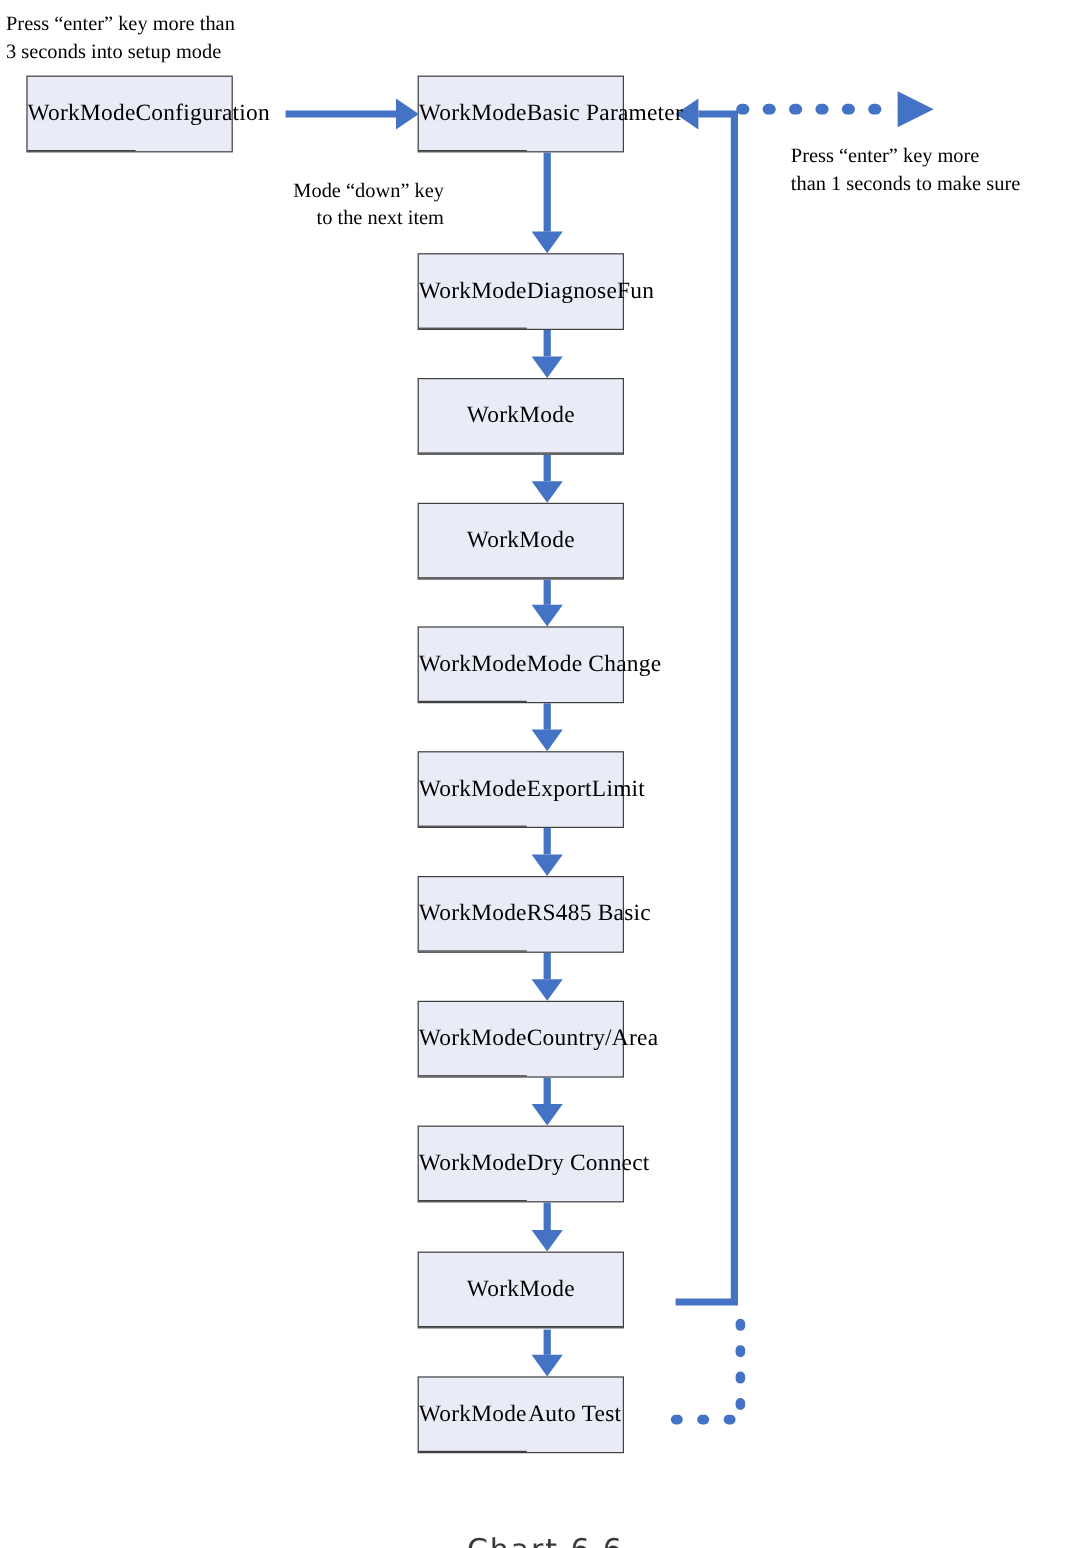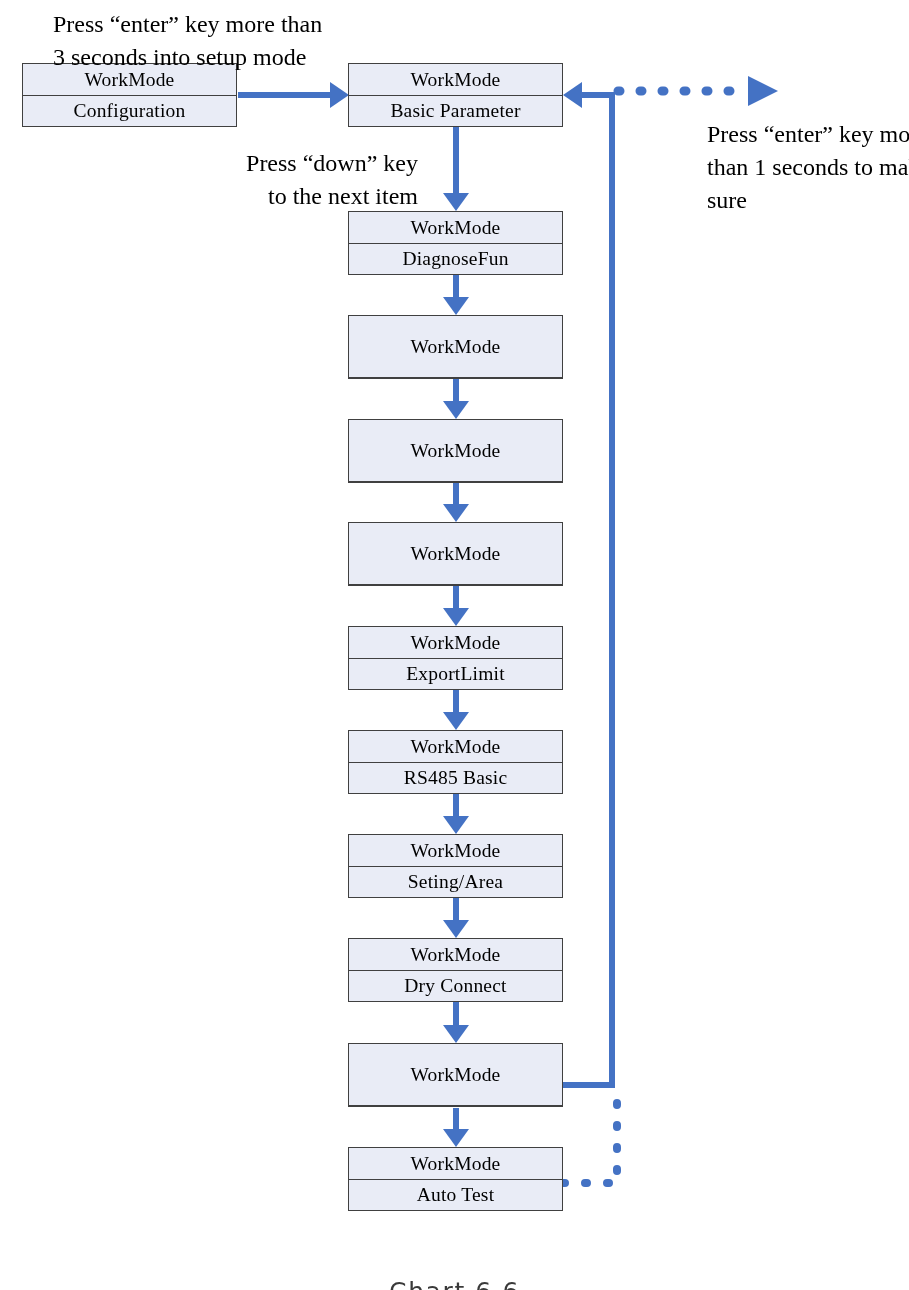--- a/index.html
+++ b/index.html
@@ -21,48 +21,47 @@
   svg.wires {
     position: absolute;
     left: 0;
     top: 0;
     width: 909px;
     height: 1290px;
     pointer-events: none;
   }
   .node {
     position: absolute;
-    width: 215px;
+    width: 172px;
     height: 64px;
     box-sizing: border-box;
     border: 1.6px solid #404040;
     background: #e9ecf6;
     display: flex;
-    flex-direction: column;
+    flex-direction: row;
   }
   .node .row {
     flex: 1 1 50%;
     display: flex;
     align-items: center;
     justify-content: center;
     font-size: 19.5px;
     line-height: 1;
     letter-spacing: 0.2px;
     white-space: nowrap;
   }
   .node .row.top {
     border-bottom: 1.6px solid #404040;
   }
   .note {
     position: absolute;
-    font-size: 24px;
+    font-size: 17px;
     line-height: 1.38;
     white-space: pre-line;
     color: #000000;
-    margin-left: 48px;
   }
   .note.right-align {
     text-align: right;
   }
   .caption {
     position: absolute;
     left: 0;
     width: 909px;
     text-align: center;
     font-family: "DejaVu Sans", "Liberation Sans", sans-serif;
@@ -171,55 +170,56 @@
   <div class="node" style="left:348px; top:315px;">
     <div class="row top">WorkMode</div>
   </div>
 
   <div class="node" style="left:348px; top:419px;">
     <div class="row top">WorkMode</div>
   </div>
 
   <div class="node" style="left:348px; top:522px;">
     <div class="row top">WorkMode</div>
+    <div class="row">Mode Change</div>
   </div>
 
   <div class="node" style="left:348px; top:626px;">
     <div class="row top">WorkMode</div>
     <div class="row">ExportLimit</div>
   </div>
 
   <div class="node" style="left:348px; top:730px;">
     <div class="row top">WorkMode</div>
     <div class="row">RS485 Basic</div>
   </div>
 
   <div class="node" style="left:348px; top:834px;">
     <div class="row top">WorkMode</div>
-    <div class="row">Seting/Area</div>
+    <div class="row">Country/Area</div>
   </div>
 
   <div class="node" style="left:348px; top:938px;">
     <div class="row top">WorkMode</div>
     <div class="row">Dry Connect</div>
   </div>
 
   <div class="node" style="left:348px; top:1043px;">
     <div class="row top">WorkMode</div>
   </div>
 
   <div class="node" style="left:348px; top:1147px;">
     <div class="row top">WorkMode</div>
     <div class="row">Auto Test</div>
   </div>
 
   <div class="note" style="left:5px; top:8px; width:300px;">Press “enter” key more than
 3 seconds into setup mode</div>
 
-  <div class="note right-align" style="left:150px; top:147px; width:220px;">Press “down” key
+  <div class="note right-align" style="left:150px; top:147px; width:220px;">Mode “down” key
 to the next item</div>
 
   <div class="note" style="left:659px; top:118px; width:250px;">Press “enter” key more
 than 1 seconds to make sure</div>
 
   <div class="caption" style="top:1277px;">Chart 6.6</div>
 
 </div>
 
 </body></html>

